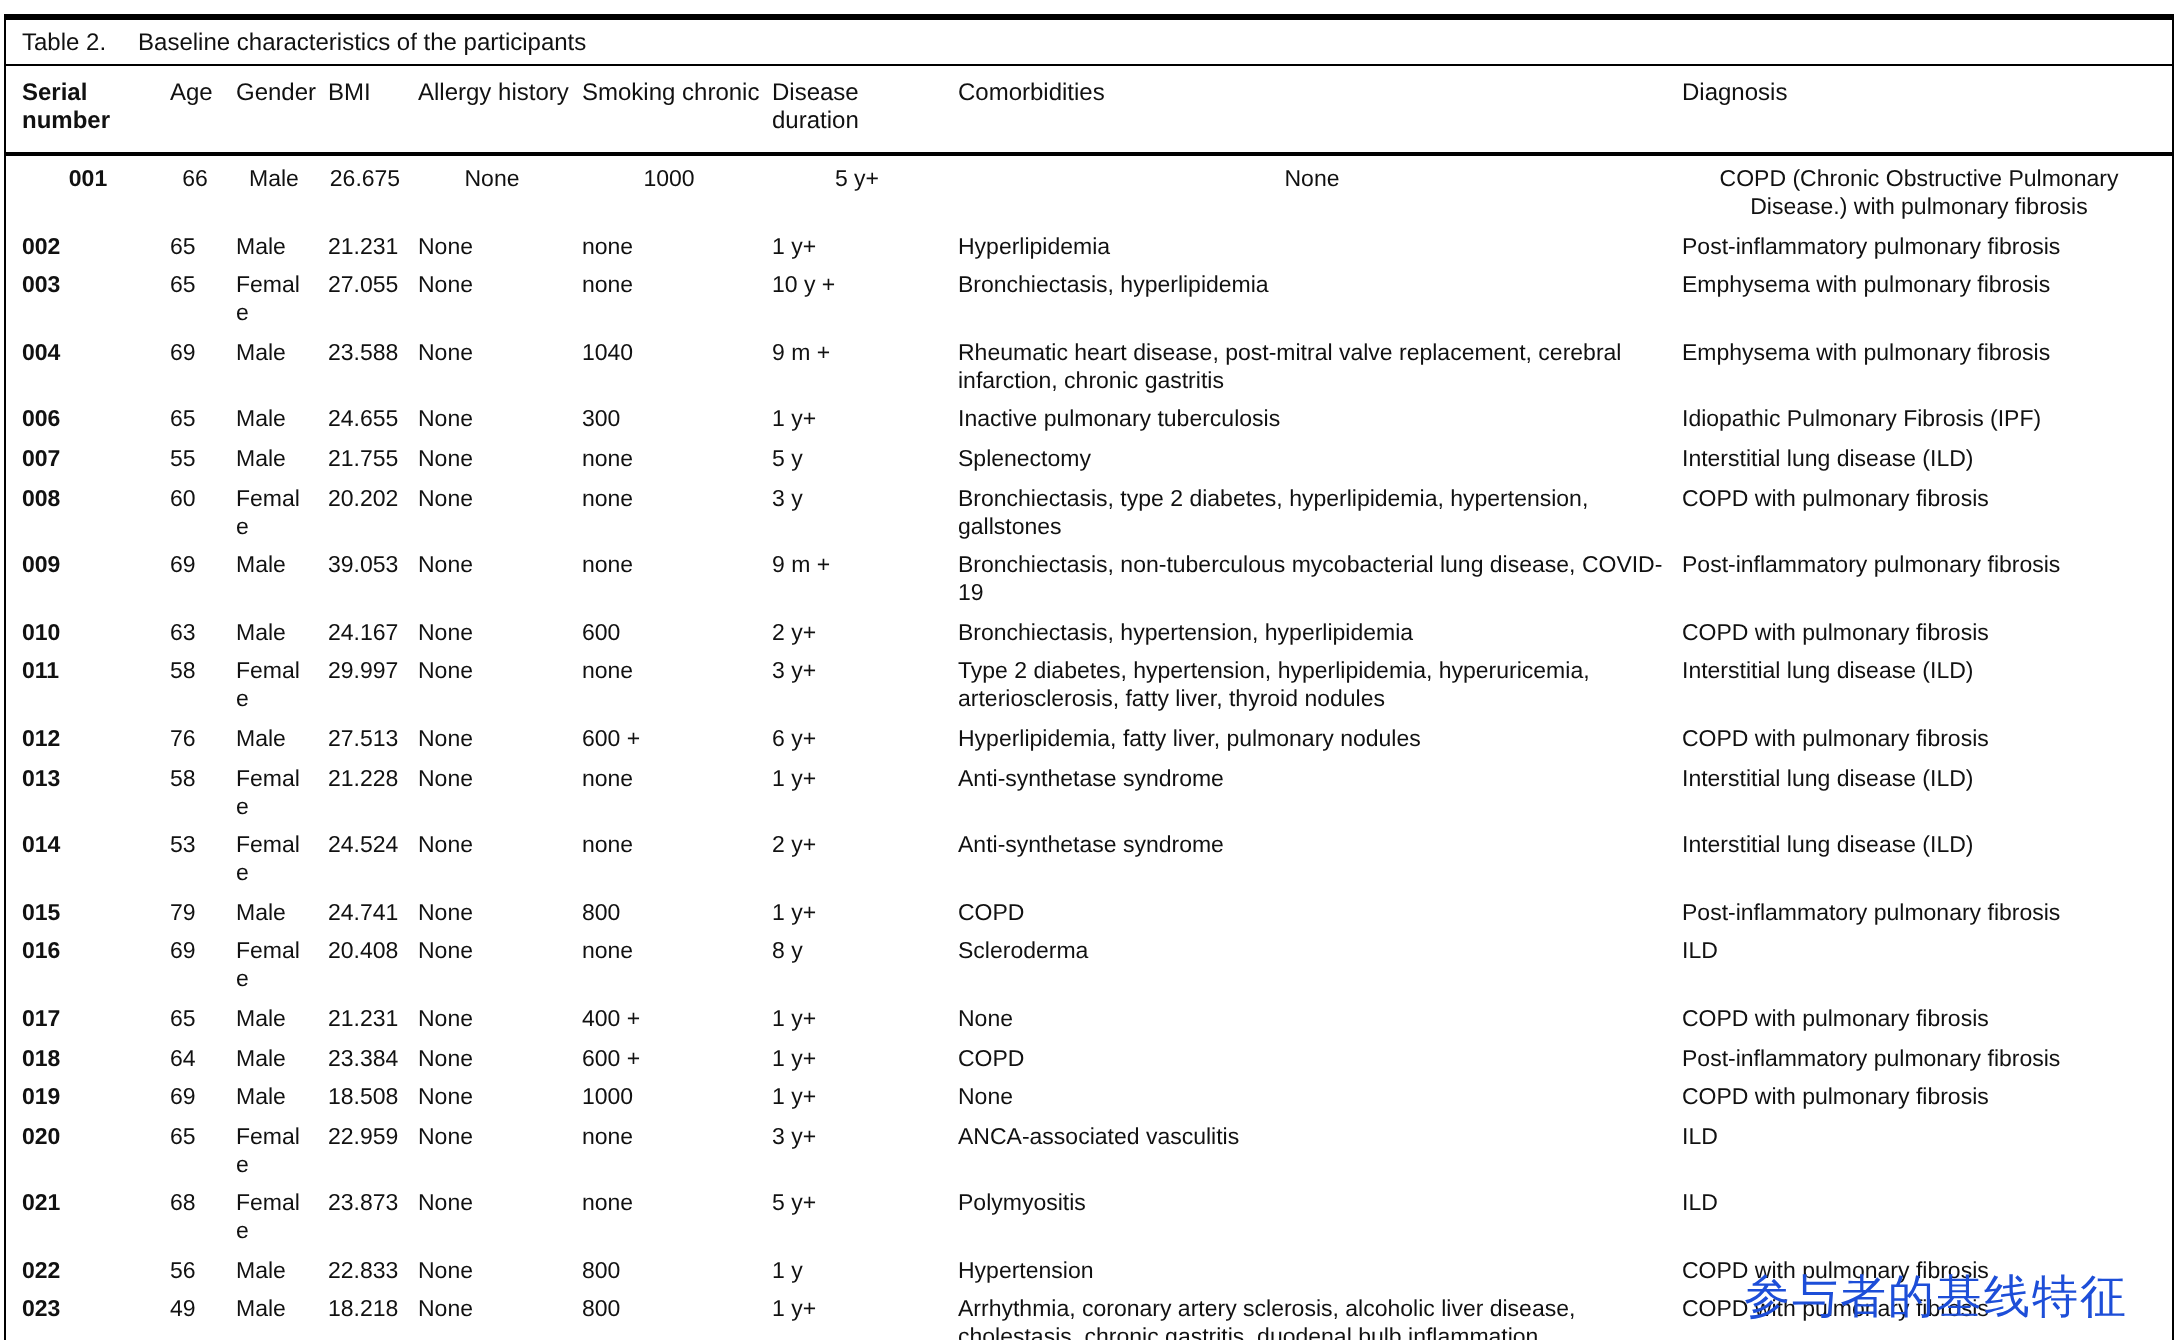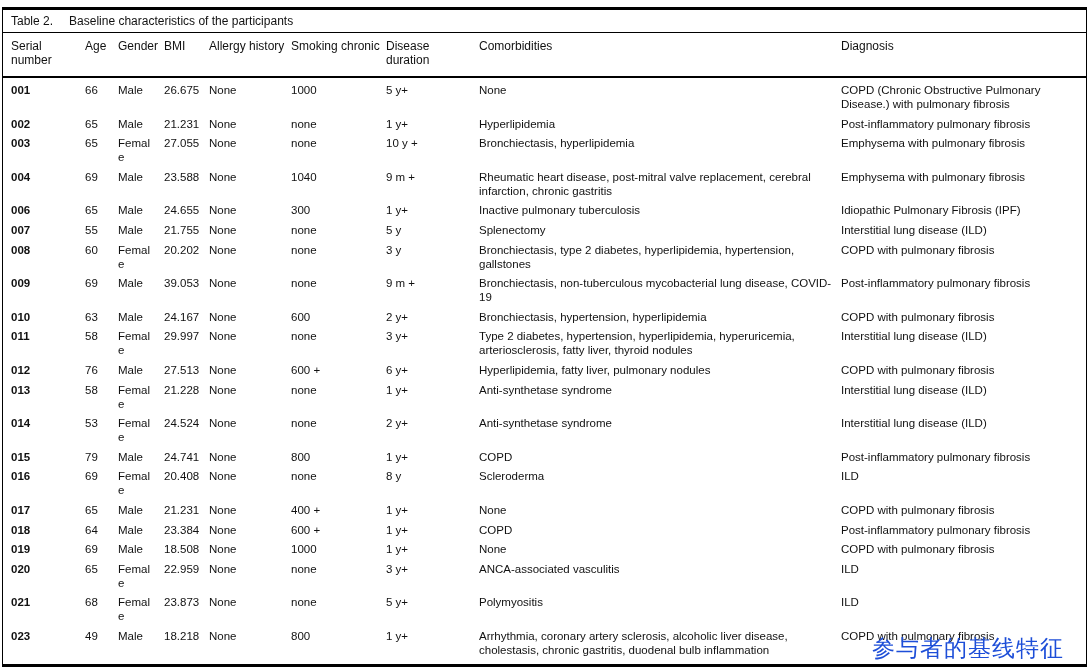--- a/index.html
+++ b/index.html
@@ -54,22 +54,23 @@
   }
   table.data tbody td {
     vertical-align: top;
     padding: 2.8px 8px 2.8px 0;
     line-height: 14px;
     word-wrap: break-word;
   }
   table.data th:first-child,
   table.data td:first-child {
     padding-left: 8px;
-  }
-  table.data tbody tr:first-child td { padding-top: 5px; }
+    font-weight: bold;
+  }
+  table.data tbody tr:first-child td { padding-top: 5px; text-align: center; }
   table.data tbody tr:last-child td { padding-bottom: 7px; }
   td.serial { font-weight: bold; }
   .caption-cn {
     position: absolute;
     right: 28px;
     top: 633px;
     font-size: 23px;
     line-height: 30px;
     color: #1d4ed8;
     letter-spacing: 1px;
@@ -332,20 +333,31 @@
           <td>68</td>
           <td>Female</td>
           <td>23.873</td>
           <td>None</td>
           <td>none</td>
           <td>5 y+</td>
           <td>Polymyositis</td>
           <td>ILD</td>
         </tr>
         <tr>
+          <td class="serial">022</td>
+          <td>56</td>
+          <td>Male</td>
+          <td>22.833</td>
+          <td>None</td>
+          <td>800</td>
+          <td>1 y</td>
+          <td>Hypertension</td>
+          <td>COPD with pulmonary fibrosis</td>
+        </tr>
+        <tr>
           <td class="serial">023</td>
           <td>49</td>
           <td>Male</td>
           <td>18.218</td>
           <td>None</td>
           <td>800</td>
           <td>1 y+</td>
           <td>Arrhythmia, coronary artery sclerosis, alcoholic liver disease, cholestasis, chronic gastritis, duodenal bulb inflammation</td>
           <td>COPD with pulmonary fibrosis</td>
         </tr>

